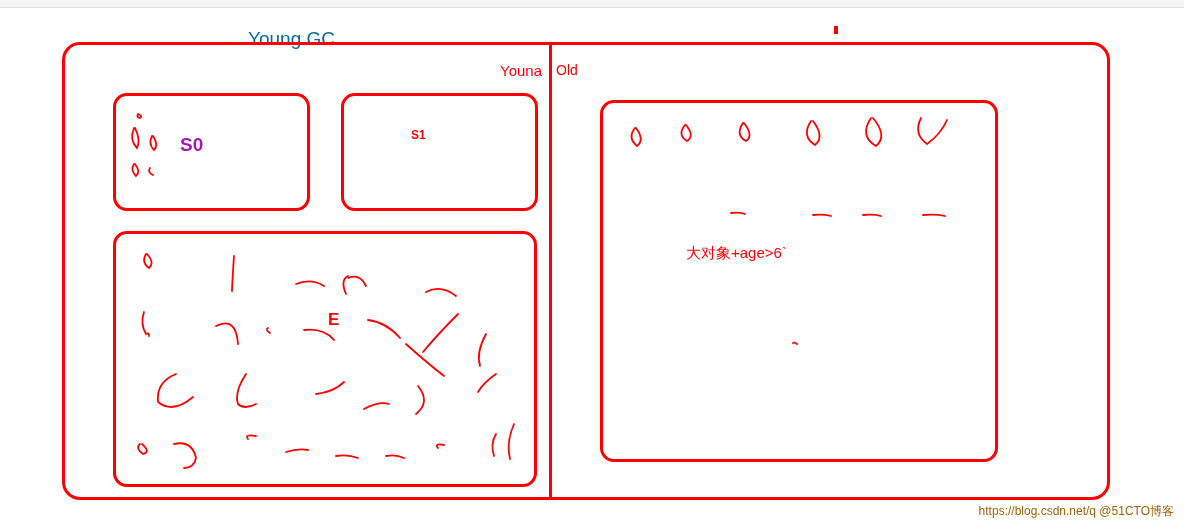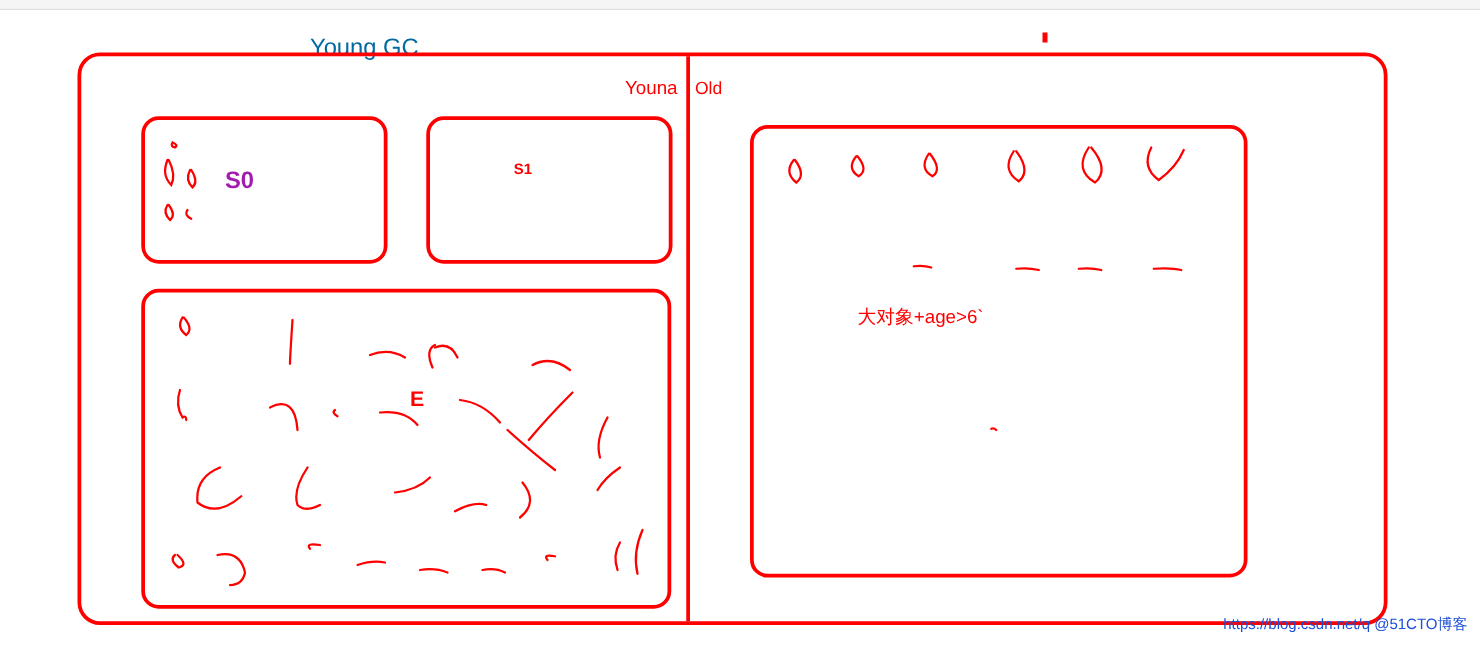--- a/index.html
+++ b/index.html
@@ -128,23 +128,23 @@
     .label-old-rule {
       position: absolute;
       top: 244px;
       left: 650px;
       color: #ff0000;
       font-size: 15px;
       margin-left: 36px;
     }
     .watermark {
       position: absolute;
-      bottom: 20px;
+      bottom: 8px;
       right: 10px;
-      color: #1d4ed8;
+      color: #a16207;
       font-size: 12px;
       font-family: Arial, sans-serif;
     }
     .scribble {
       position: absolute;
       stroke: #ff0000;
       stroke-width: 1.8;
       fill: none;
       stroke-linecap: round;
     }

